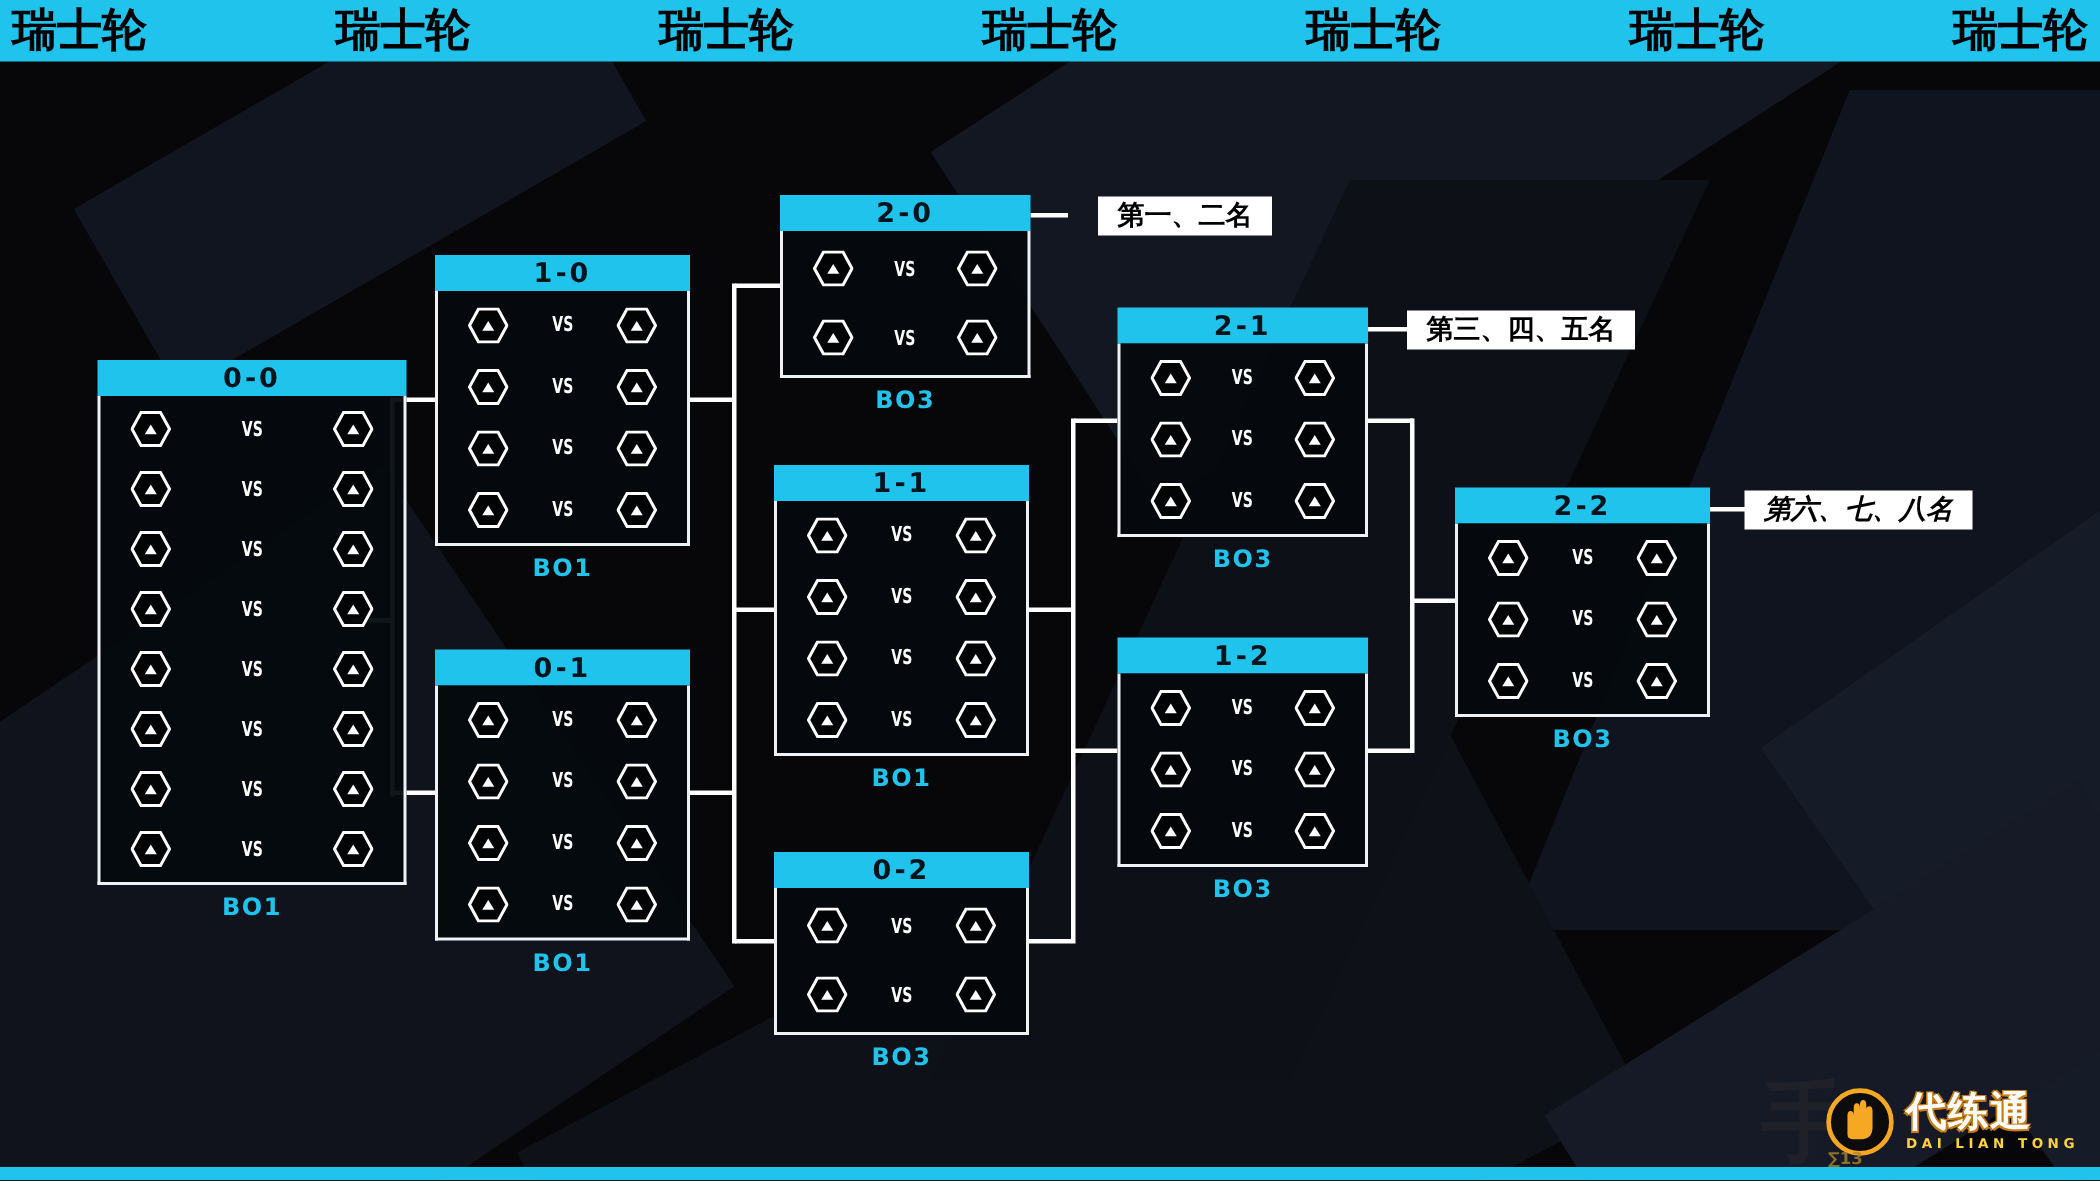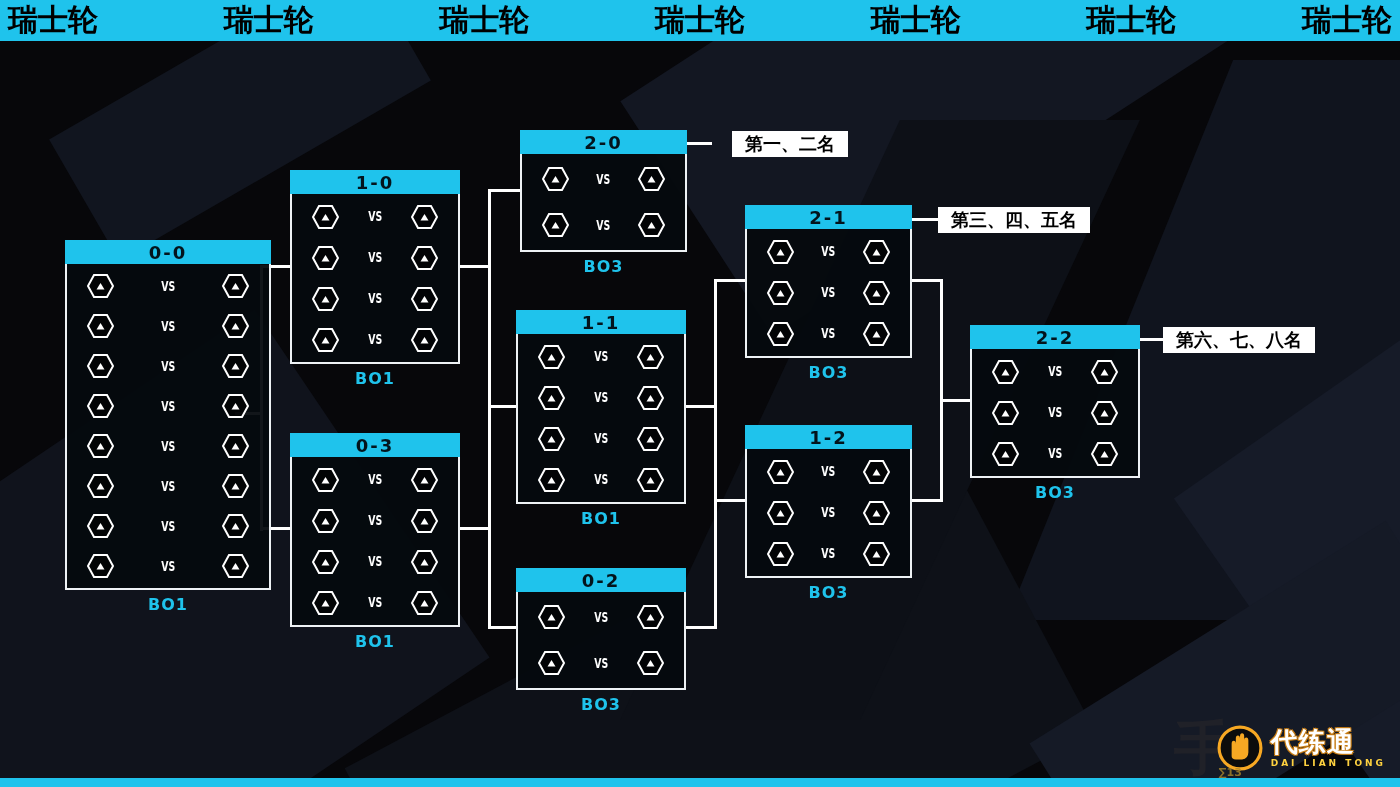--- a/index.html
+++ b/index.html
@@ -103,21 +103,21 @@
     <div class="line" style="left:940px;top:279px;width:3px;height:223px;"></div>
     <div class="line" style="left:912px;top:499px;width:30px;height:3px;"></div>
     <div class="line" style="left:942px;top:399px;width:28px;height:3px;"></div>
 
     <div class="line" style="left:687px;top:142px;width:25px;height:3px;"></div>
     <div class="line" style="left:912px;top:218px;width:26px;height:3px;"></div>
     <div class="line" style="left:1140px;top:338px;width:25px;height:3px;"></div>
 
     <div class="place-label" style="left:732px;top:131px;">第一、二名</div>
     <div class="place-label" style="left:938px;top:207px;">第三、四、五名</div>
-    <div class="place-label" style="left:1163px;top:327px;">第六、七、八名</div>
+    <div class="place-label" style="left:1163px;top:327px;font-style:italic;">第六、七、八名</div>
 
   <div class="bbox" style="left: 65px; top: 240px; width: 206px;">
         <div class="hdr">0-0</div>
         <div class="bodyx">
           <div class="mrow" style="height: 40px;">
             <svg width="27" height="24" viewBox="0 0 27 24">
               <polygon points="7,1 20,1 26,12 20,23 7,23 1,12" fill="rgba(0,0,0,0.6)" stroke="#ffffff" stroke-width="2"></polygon>
               <polygon points="9.5,15.5 17.5,15.5 13.5,9" fill="#ffffff"></polygon>
             </svg>
             <span class="vs">VS</span>
@@ -250,21 +250,21 @@
             <span class="vs">VS</span>
             <svg width="27" height="24" viewBox="0 0 27 24">
               <polygon points="7,1 20,1 26,12 20,23 7,23 1,12" fill="rgba(0,0,0,0.6)" stroke="#ffffff" stroke-width="2"></polygon>
               <polygon points="9.5,15.5 17.5,15.5 13.5,9" fill="#ffffff"></polygon>
             </svg>
           </div>
         </div>
         <div class="fmt">BO1</div>
       </div>
       <div class="bbox" style="left: 290px; top: 433px; width: 170px;">
-        <div class="hdr">0-3</div>
+        <div class="hdr">0-1</div>
         <div class="bodyx">
           <div class="mrow" style="height: 41px;">
             <svg width="27" height="24" viewBox="0 0 27 24">
               <polygon points="7,1 20,1 26,12 20,23 7,23 1,12" fill="rgba(0,0,0,0.6)" stroke="#ffffff" stroke-width="2"></polygon>
               <polygon points="9.5,15.5 17.5,15.5 13.5,9" fill="#ffffff"></polygon>
             </svg>
             <span class="vs">VS</span>
             <svg width="27" height="24" viewBox="0 0 27 24">
               <polygon points="7,1 20,1 26,12 20,23 7,23 1,12" fill="rgba(0,0,0,0.6)" stroke="#ffffff" stroke-width="2"></polygon>
               <polygon points="9.5,15.5 17.5,15.5 13.5,9" fill="#ffffff"></polygon>

